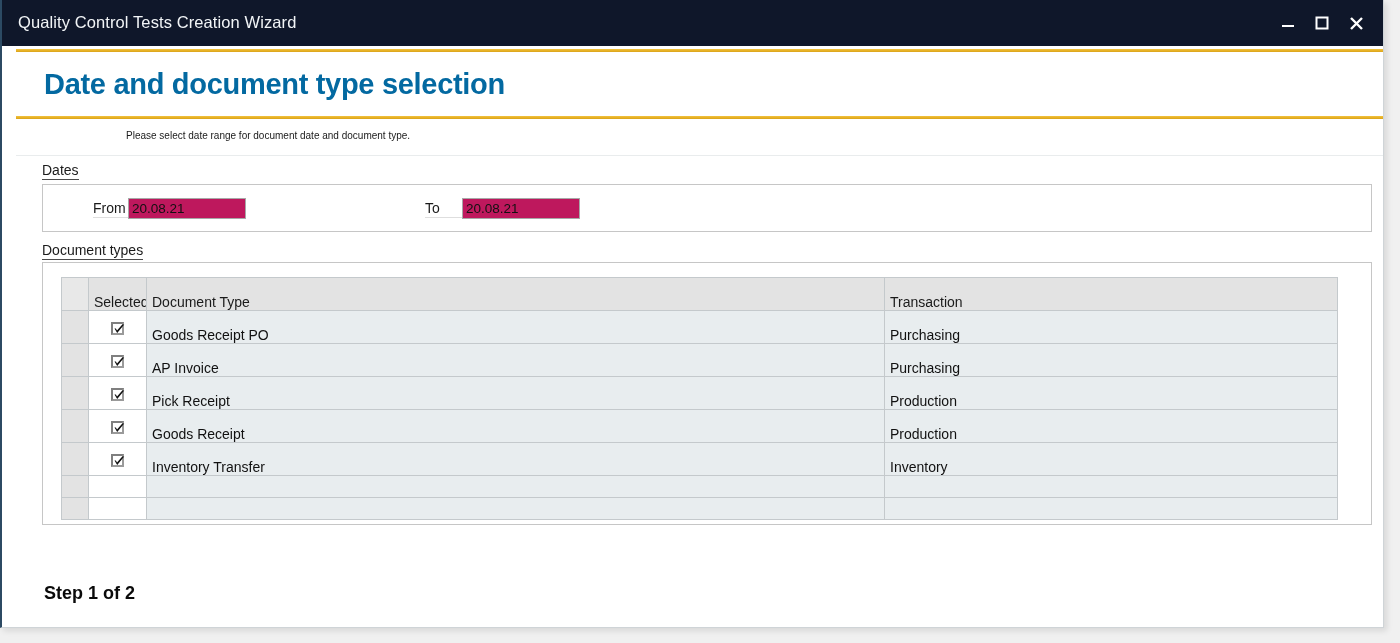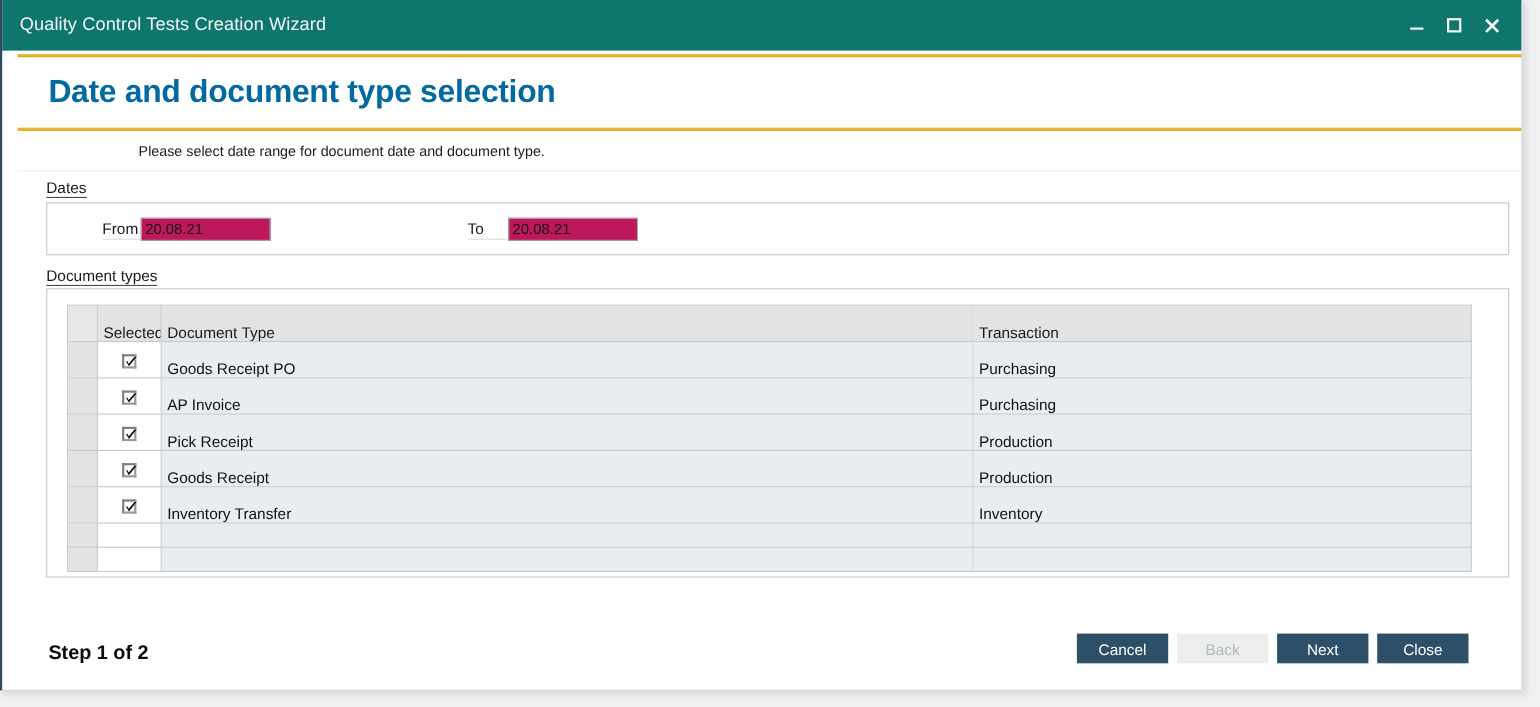--- a/index.html
+++ b/index.html
@@ -28,21 +28,21 @@
     border-left: 2px solid #2c4a63;
     border-right: 1px solid #cfd4d7;
     border-bottom: 1px solid #cfd4d7;
     box-shadow: 3px 3px 6px rgba(0,0,0,0.10);
   }
 
   
   .titlebar {
     position: relative;
     height: 46px;
-    background: #0f766e;
+    background: #0f172a;
     color: #ffffff;
   }
   .titlebar-text {
     position: absolute;
     left: 16px; top: 13px;
     font-size: 16.5px;
     letter-spacing: 0.1px;
     color: #f2f5f7;
     white-space: nowrap;
   }
@@ -78,21 +78,21 @@
     font-size: 29px;
     font-weight: bold;
     color: #0369a1;
     letter-spacing: -0.3px;
   }
 
   
   .subtitle {
     position: absolute;
     left: 124px; top: 130px;
-    font-size: 13px;
+    font-size: 10px;
     color: #1a1a1a;
     text-align: right;
   }
   .subtitle-sep {
     position: absolute;
     left: 14px; right: 0;
     top: 155px;
     height: 1px;
     background: #e9eced;
   }
@@ -346,21 +346,15 @@
               <td class="rowhdr"></td>
               <td class="cell-sel"></td>
               <td class="cell-data"></td>
               <td class="cell-data"></td>
             </tr>
           </tbody>
       </table>
     </div>
 
     <div class="step-text">Step 1 of 2</div>
-    <div class="btnbar" id="btnbar">
-        <button class="btn">Cancel</button>
-        <button class="btn disabled" disabled="">Back</button>
-        <button class="btn">Next</button>
-        <button class="btn">Close</button>
-      </div>
 
   </div>
 </div>
 
 </body></html>

